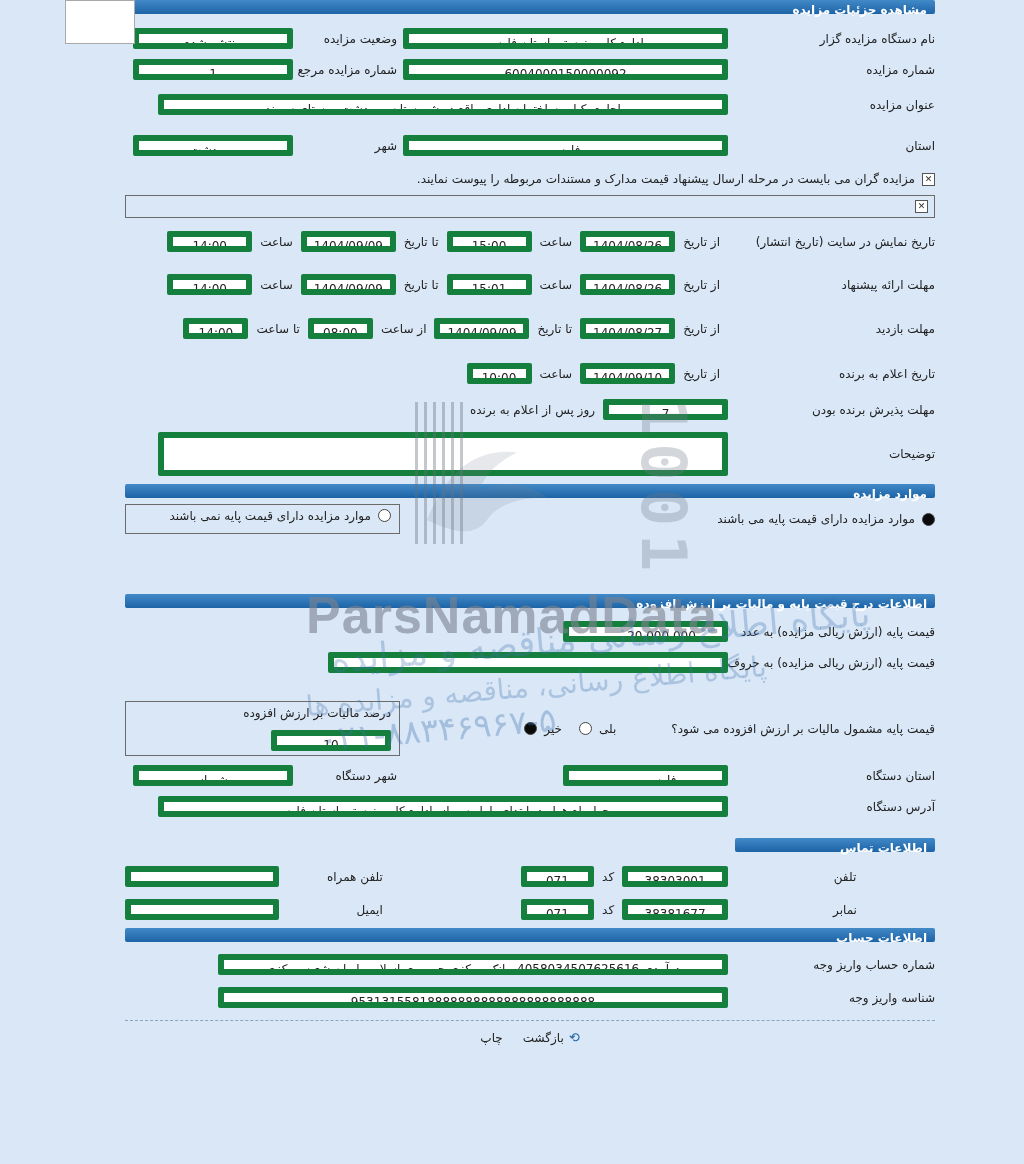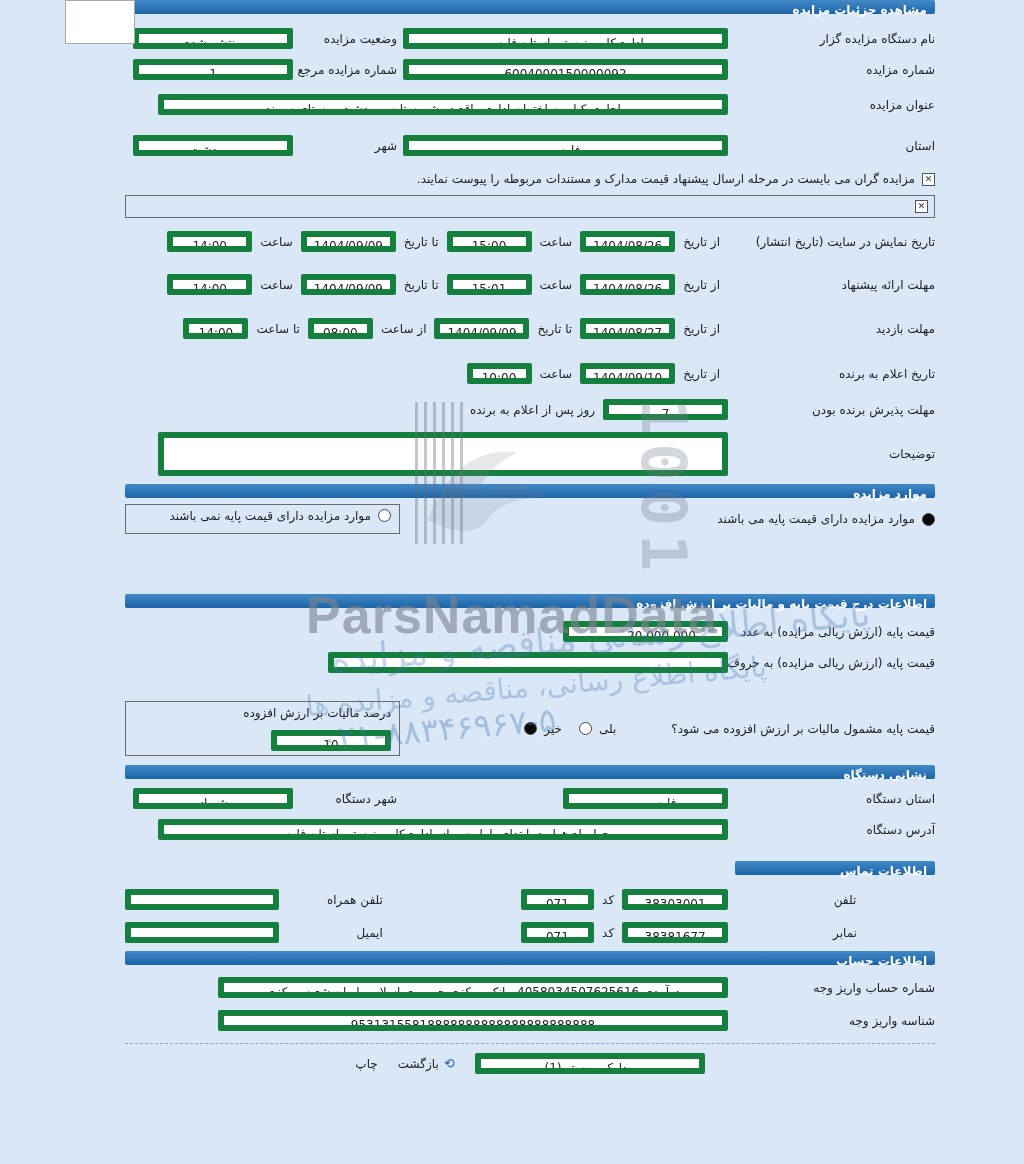--- a/index.html
+++ b/index.html
@@ -230,21 +230,20 @@
       <span class="radio"></span>
       <span style="margin-right:10px">خیر</span>
       <span class="radio sel"></span>
     </span>
     <span class="side-box vat-box">
       <div>درصد مالیات بر ارزش افزوده</div>
       <div class="field">10</div>
     </span>
   </div>
 
-  <div class="bar" style="margin-top:9px">نشانی دستگاه</div>
 
   <div class="row" style="margin-top:9px">
     <span class="lbl lbl1">استان دستگاه</span>
     <div class="field f165" style="margin-left:160px">فارس</div>
     <span class="lbl lbl2">شهر دستگاه</span>
     <div class="field f2">شیراز</div>
   </div>
 
   <div class="row" style="margin-top:10px">
     <span class="lbl lbl1">آدرس دستگاه</span>
@@ -277,21 +276,20 @@
     <span class="lbl lbl1">شماره حساب واریز وجه</span>
     <div class="field f510">درآمدی-4058034507625616- بانک مرکزی جمهوری اسلامی ایران شعبه مرکزی</div>
   </div>
 
   <div class="row" style="margin-top:12px">
     <span class="lbl lbl1">شناسه واریز وجه</span>
     <div class="field f510">95313155818888888888888888888888</div>
   </div>
 
   <div class="footer">
-    <div class="field attach-btn">مدارک پیوستی(1)</div>
     <span class="link">
       <span class="back-ic">⟲</span>
       <span>بازگشت</span>
     </span>
     <span class="link">
       <span>چاپ</span>
     </span>
   </div>
 
 </div>

